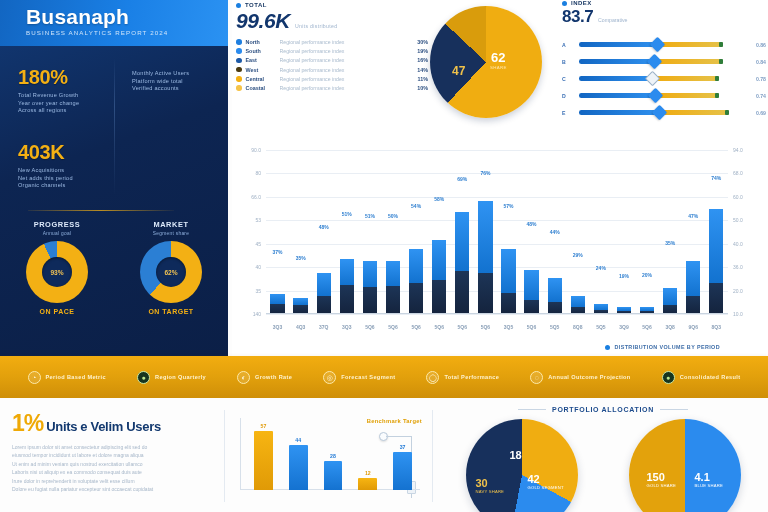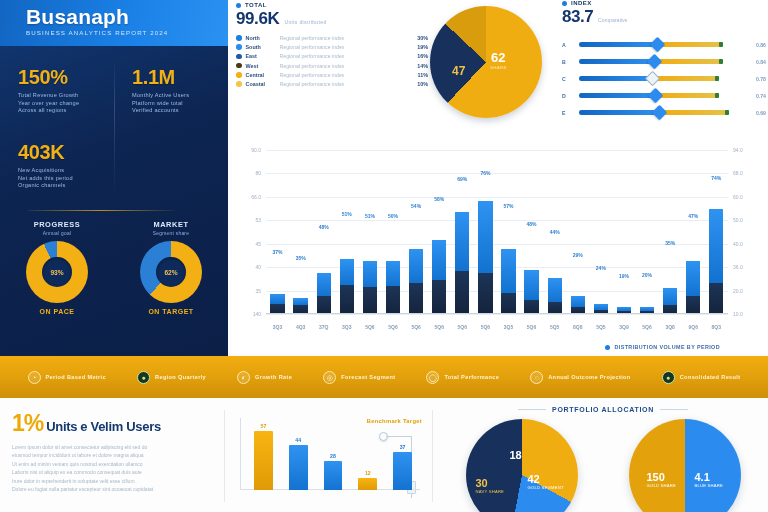--- a/index.html
+++ b/index.html
@@ -86,21 +86,21 @@
   
   .topzone {
     position: absolute; left: 232px; top: 0; width: 536px; height: 142px;
     background: #ffffff;
   }
   .pie-block { position: absolute; left: 4px; top: 2px; width: 192px; }
   .pb-eyebrow { display: flex; align-items: center; gap: 4px; }
   .pb-dot { width: 5px; height: 5px; border-radius: 50%; background: #1a7fe0; }
   .pb-eyebrow-t { font-size: 6px; font-weight: bold; color: #12325f; letter-spacing: .5px; }
   .pb-bigrow { display: flex; align-items: baseline; gap: 5px; margin-top: 1px; }
-  .pb-big { font-size: 17px; font-weight: bold; color: #12366d; letter-spacing: -.4px; }
+  .pb-big { font-size: 21px; font-weight: bold; color: #12366d; letter-spacing: -.4px; font-style: italic; }
   .pb-bigsub { font-size: 5.2px; color: #9fb4cd; letter-spacing: .3px; }
   .legend { margin-top: 6px; }
   .lg-row { display: flex; align-items: center; gap: 4px; margin-bottom: 3.2px; }
   .lg-sw { width: 5.5px; height: 5.5px; border-radius: 50%; flex: 0 0 auto; }
   .lg-name { font-size: 5.4px; font-weight: bold; color: #2c4f81; width: 30px; flex: 0 0 auto; }
   .lg-desc { font-size: 5.2px; color: #a8bacd; flex: 1 1 auto; overflow: hidden; white-space: nowrap; }
   .lg-val { font-size: 5.4px; font-weight: bold; color: #2c4f81; }
 
   .pie-main { position: absolute; left: 198px; top: 6px; width: 124px; height: 124px; }
   .pie-disc {
@@ -255,29 +255,28 @@
 <div class="page">
 
   <div class="rail">
     <div class="rail-head">
       <div class="brand-title">Busanaph</div>
       <div class="brand-sub">BUSINESS ANALYTICS REPORT 2024</div>
     </div>
 
     <div class="kpi-grid" id="kpi-grid">
         <div class="kpi">
-          <div class="kpi-val">150%</div>
+          <div class="kpi-val">180%</div>
           <div class="kpi-lbl">
             <div>Total Revenue Growth</div>
             <div>Year over year change</div>
             <div>Across all regions</div>
           </div>
         </div>
         <div class="kpi">
-          <div class="kpi-val">1.1M</div>
           <div class="kpi-lbl">
             <div>Monthly Active Users</div>
             <div>Platform wide total</div>
             <div>Verified accounts</div>
           </div>
         </div>
         <div class="kpi">
           <div class="kpi-val">403K</div>
           <div class="kpi-lbl">
             <div>New Acquisitions</div>

